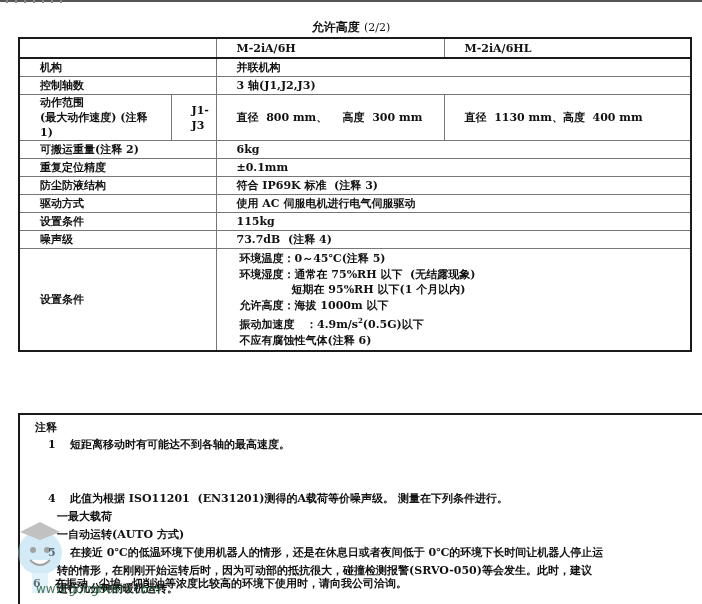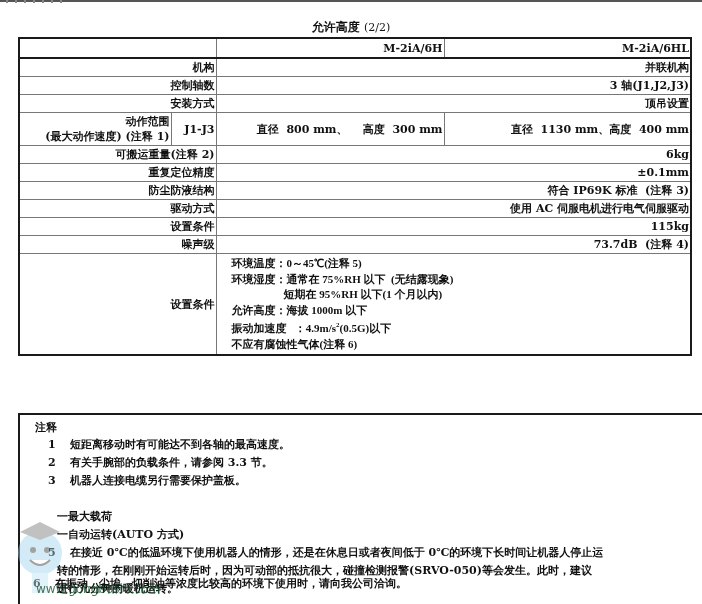--- a/index.html
+++ b/index.html
@@ -12,24 +12,24 @@
       background: repeating-linear-gradient(90deg, #888 0 2px, transparent 2px 9px); }
     .title { position: absolute; top: 19px; left: 0; width: 702px; text-align: center;
       font-size: 12px; font-weight: bold; }
     .title .page { font-weight: normal; font-size: 11px; text-align: right; }
 
     table.spec {
       position: absolute; left: 18px; top: 37px; width: 672px;
       border-collapse: collapse; border: 2px solid #1a1a1a; font-size: 11px; font-weight: bold;
       table-layout: fixed;
     }
-    table.spec td { border: 1px solid #777; text-align: right; padding: 0 1px; height: 17px; line-height: 15px; }
+    table.spec td { border: 1px solid #777; text-align: left; padding: 0 20px; height: 17px; line-height: 15px; }
     table.spec tr.head td { height: 18px; border-bottom: 2px solid #1a1a1a; }
     table.spec tr.range td { height: 32px; }
-    table.spec td.cond { text-align: left; padding: 2px 15px; line-height: 15.6px; font-size: 11px; font-family: Liberation Serif, serif; }
+    table.spec td.cond { text-align: left; padding: 2px 23px; line-height: 15.6px; font-size: 11px; }
     .cond .indent { padding-left: 52px; }
     sup { font-size: 7px; }
 
     .notes {
       position: absolute; left: 18px; top: 393px; width: 668px; height: 190px;
       border: 2px solid #1a1a1a; font-size: 11px; font-weight: bold; padding: 16px; margin-top: 20px;
     }
     .notes .nt { position: absolute; left: 15px; top: 5px; }
     .note { position: absolute; left: 28px; white-space: nowrap; }
     .note .n { display: inline-block; width: 22px; }
@@ -63,24 +63,20 @@
     <td>M-2iA/6H</td>
     <td>M-2iA/6HL</td>
   </tr>
   <tr>
     <td colspan="2">机构</td>
     <td colspan="2">并联机构</td>
   </tr>
   <tr>
     <td colspan="2">控制轴数</td>
     <td colspan="2">3 轴(J1,J2,J3)</td>
-  </tr>
-  <tr>
-    <td colspan="2">安装方式</td>
-    <td colspan="2">顶吊设置</td>
   </tr>
   <tr class="range">
     <td>
       <div>动作范围</div>
       <div>(最大动作速度) (注释 1)</div>
     </td>
     <td>J1-J3</td>
     <td style="white-space:pre">直径  800 mm、    高度  300 mm</td>
     <td style="white-space:pre">直径  1130 mm、高度  400 mm</td>
   </tr>
@@ -121,25 +117,22 @@
   </tr>
 </tbody>
   </table>
 
 <div class="notes">
   <div class="nt">注释</div>
 
   <div class="note" style="top:22px">
     <span class="n">1</span><span>短距离移动时有可能达不到各轴的最高速度。</span>
   </div>
-  <div class="note" style="top:40px">
-    <span class="n">2</span><span>有关手腕部的负载条件，请参阅 3.3 节。</span>
-  </div>
-  <div class="note" style="top:58px">
-    <span class="n">3</span><span>机器人连接电缆另行需要保护盖板。</span>
+  <div class="note" style="top:76px">
+    <span class="n">4</span><span style="white-space:pre">此值为根据 ISO11201  (EN31201)测得的A载荷等价噪声级。 测量在下列条件进行。</span>
   </div>
   <div class="note-sub" style="top:94px">一最大载荷</div>
   <div class="note-sub" style="top:112px">一自动运转(AUTO 方式)</div>
   <div class="note" style="top:130px">
     <span class="n">5</span><span>在接近 0℃的低温环境下使用机器人的情形，还是在休息日或者夜间低于 0℃的环境下长时间让机器人停止运</span>
   </div>
   <div class="note-sub" style="top:148px">转的情形，在刚刚开始运转后时，因为可动部的抵抗很大，碰撞检测报警(SRVO-050)等会发生。此时，建议</div>
   <div class="note-sub" style="top:166px">进行几分钟的暖机运转。</div>
 
 </div>

